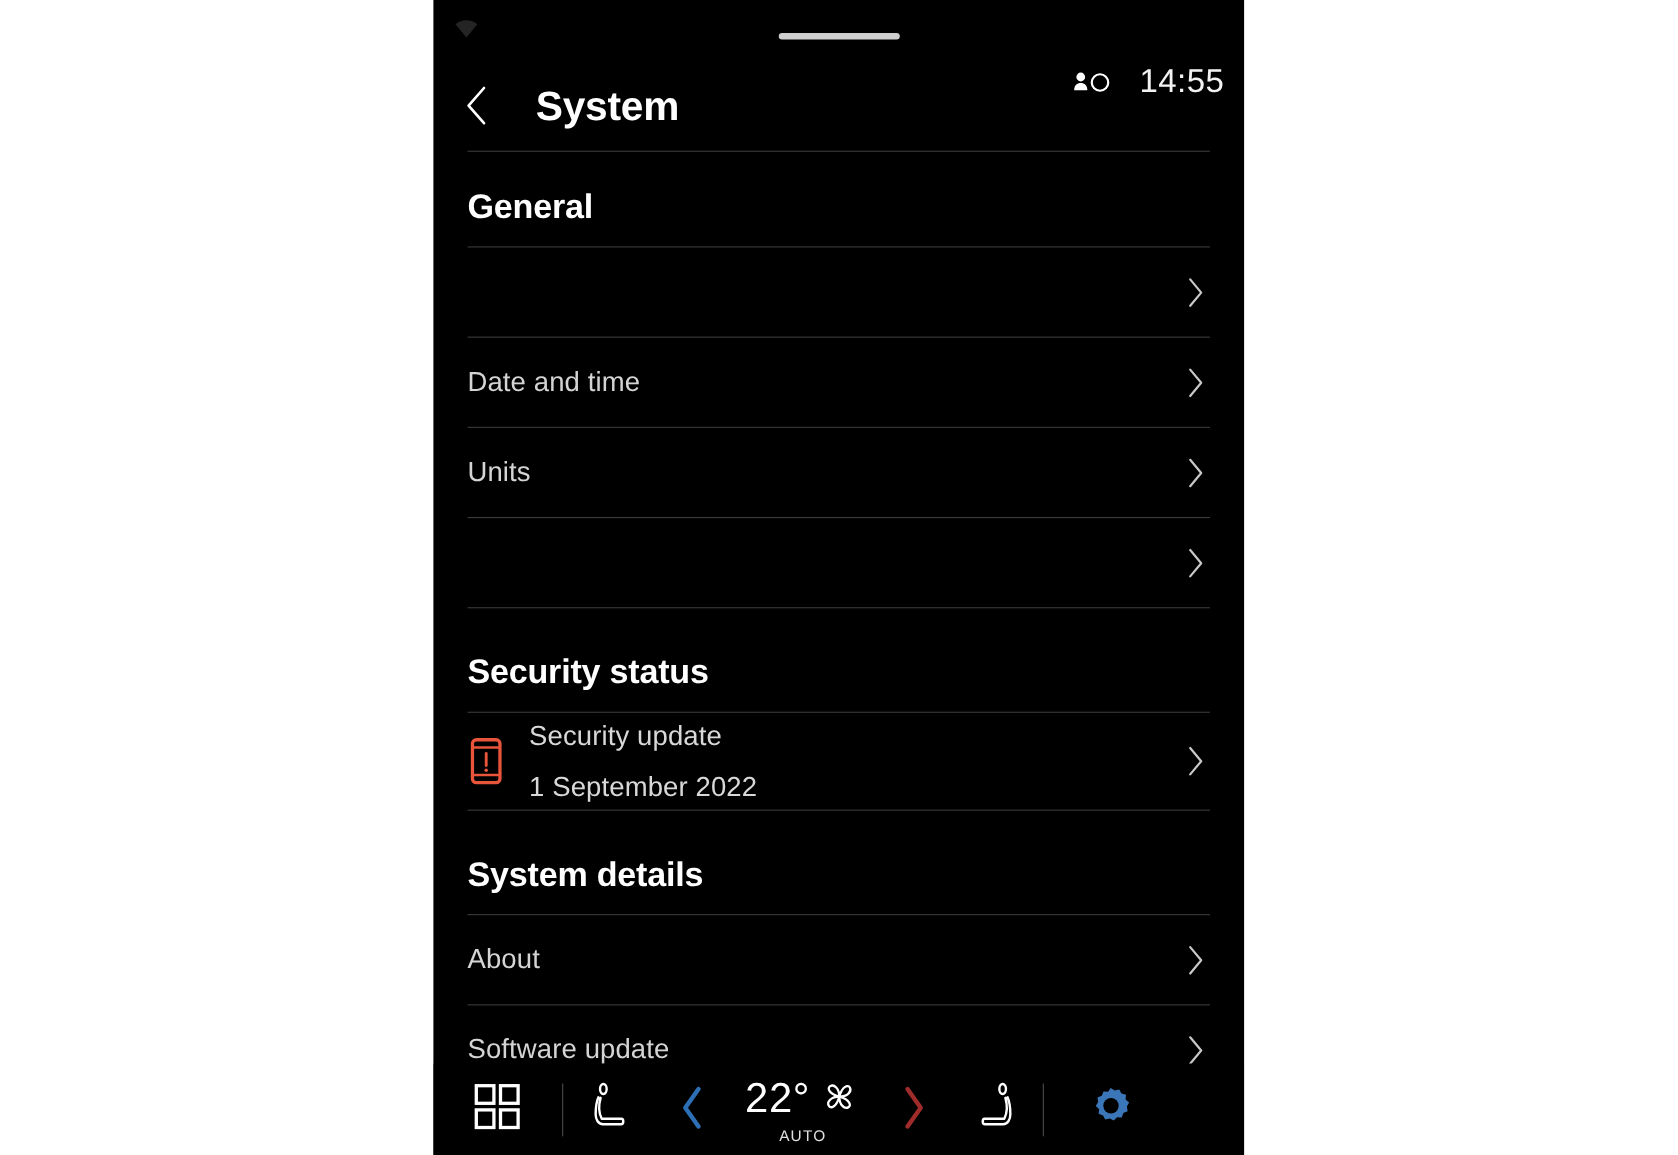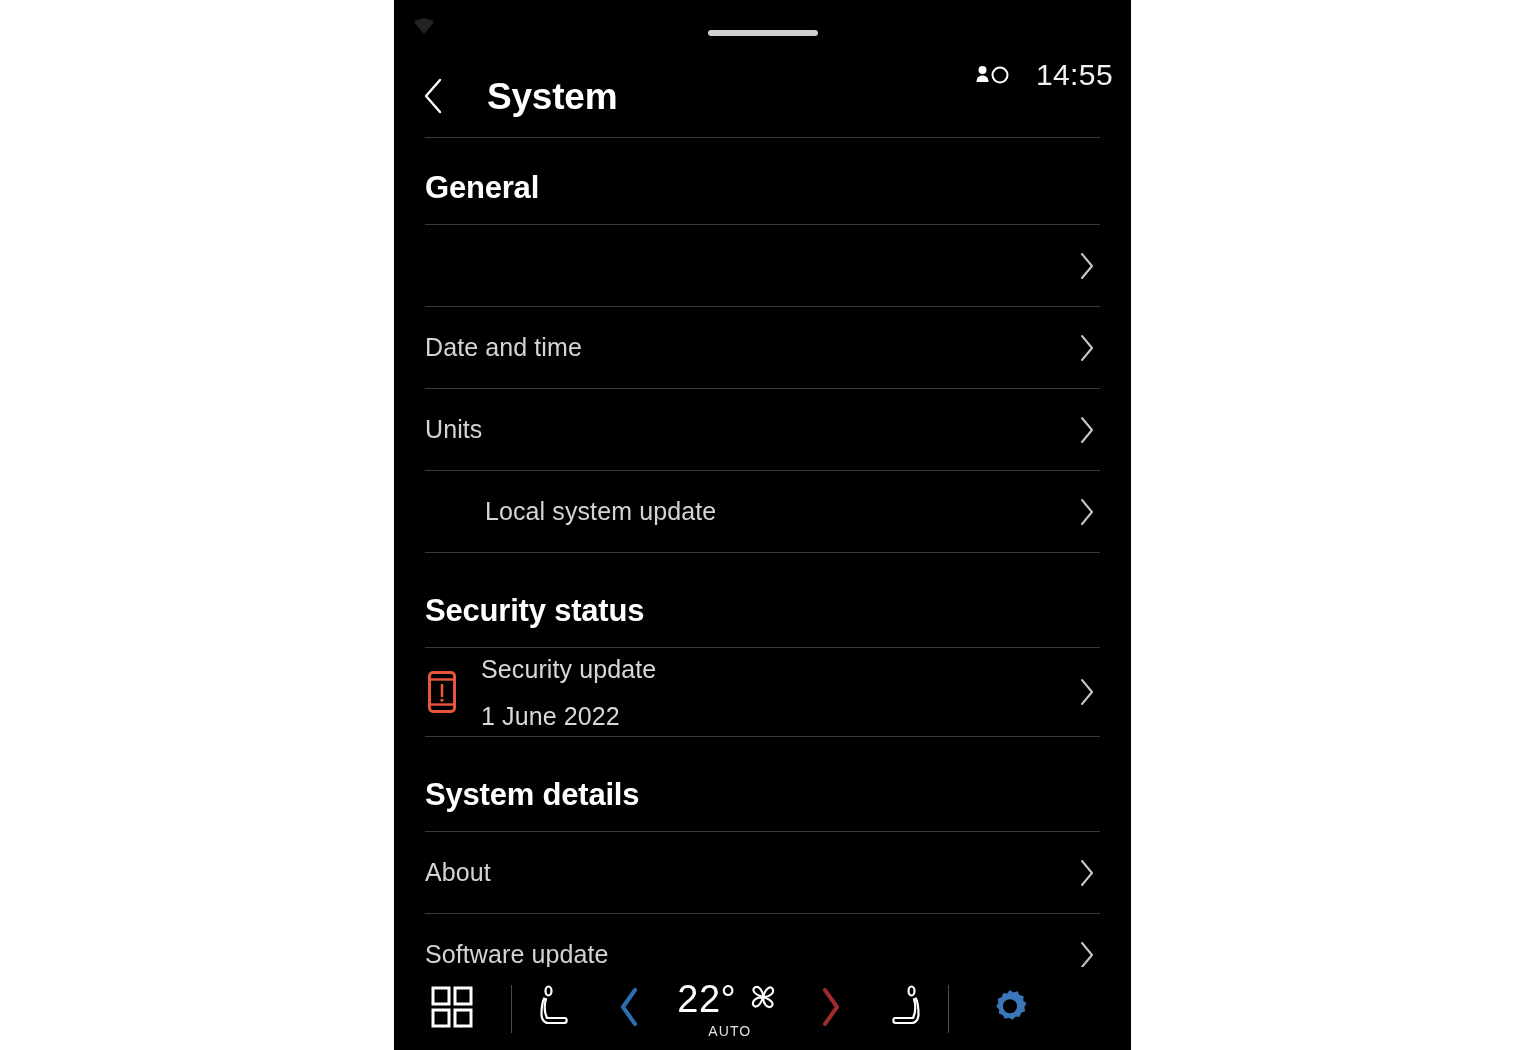--- a/index.html
+++ b/index.html
@@ -342,21 +342,20 @@
         <span class="row-label">Units</span>
         <span class="chevron-right">
           <svg viewBox="0 0 18 30" width="18" height="30" aria-hidden="true">
             <polyline points="4,3 14,15 4,27" fill="none" stroke="#c8c8c8" stroke-width="2" stroke-linecap="round" stroke-linejoin="round"></polyline>
           </svg>
         </span>
       </div>
       <div class="rule"></div>
 
       <div class="row indented">
-        <span class="row-label">Local system update</span>
         <span class="chevron-right">
           <svg viewBox="0 0 18 30" width="18" height="30" aria-hidden="true">
             <polyline points="4,3 14,15 4,27" fill="none" stroke="#c8c8c8" stroke-width="2" stroke-linecap="round" stroke-linejoin="round"></polyline>
           </svg>
         </span>
       </div>
       <div class="rule"></div>
 
       <div class="section-header">Security status</div>
       <div class="rule"></div>
@@ -366,21 +365,21 @@
           <svg viewBox="0 0 30 44" width="30" height="44" aria-hidden="true">
             <rect x="2.5" y="2.5" width="25" height="39" rx="3.5" ry="3.5" fill="none" stroke="#E8553A" stroke-width="3"></rect>
             <line x1="2.5" y1="9.5" x2="27.5" y2="9.5" stroke="#E8553A" stroke-width="2.4"></line>
             <line x1="2.5" y1="34.5" x2="27.5" y2="34.5" stroke="#E8553A" stroke-width="2.4"></line>
             <line x1="15" y1="15" x2="15" y2="26" stroke="#E8553A" stroke-width="2.6" stroke-linecap="round"></line>
             <circle cx="15" cy="30.2" r="1.6" fill="#E8553A"></circle>
           </svg>
         </span>
         <span class="row-text-stack">
           <span class="line">Security update</span>
-          <span class="line">1 June 2022</span>
+          <span class="line">1 September 2022</span>
         </span>
         <span class="chevron-right">
           <svg viewBox="0 0 18 30" width="18" height="30" aria-hidden="true">
             <polyline points="4,3 14,15 4,27" fill="none" stroke="#c8c8c8" stroke-width="2" stroke-linecap="round" stroke-linejoin="round"></polyline>
           </svg>
         </span>
       </div>
       <div class="rule"></div>
 
       <div class="section-header">System details</div>

